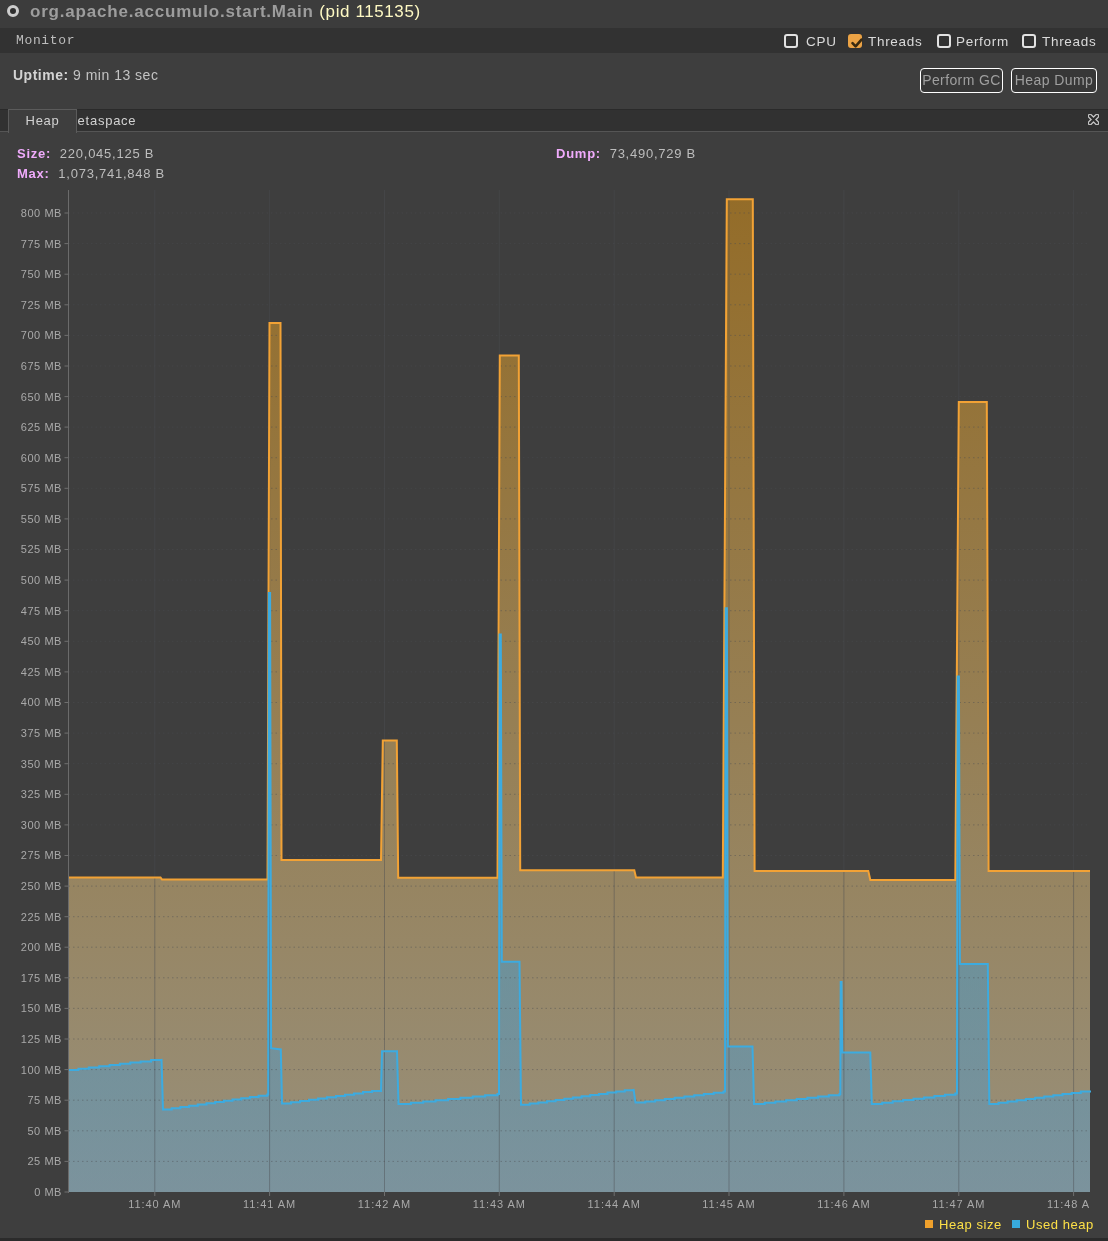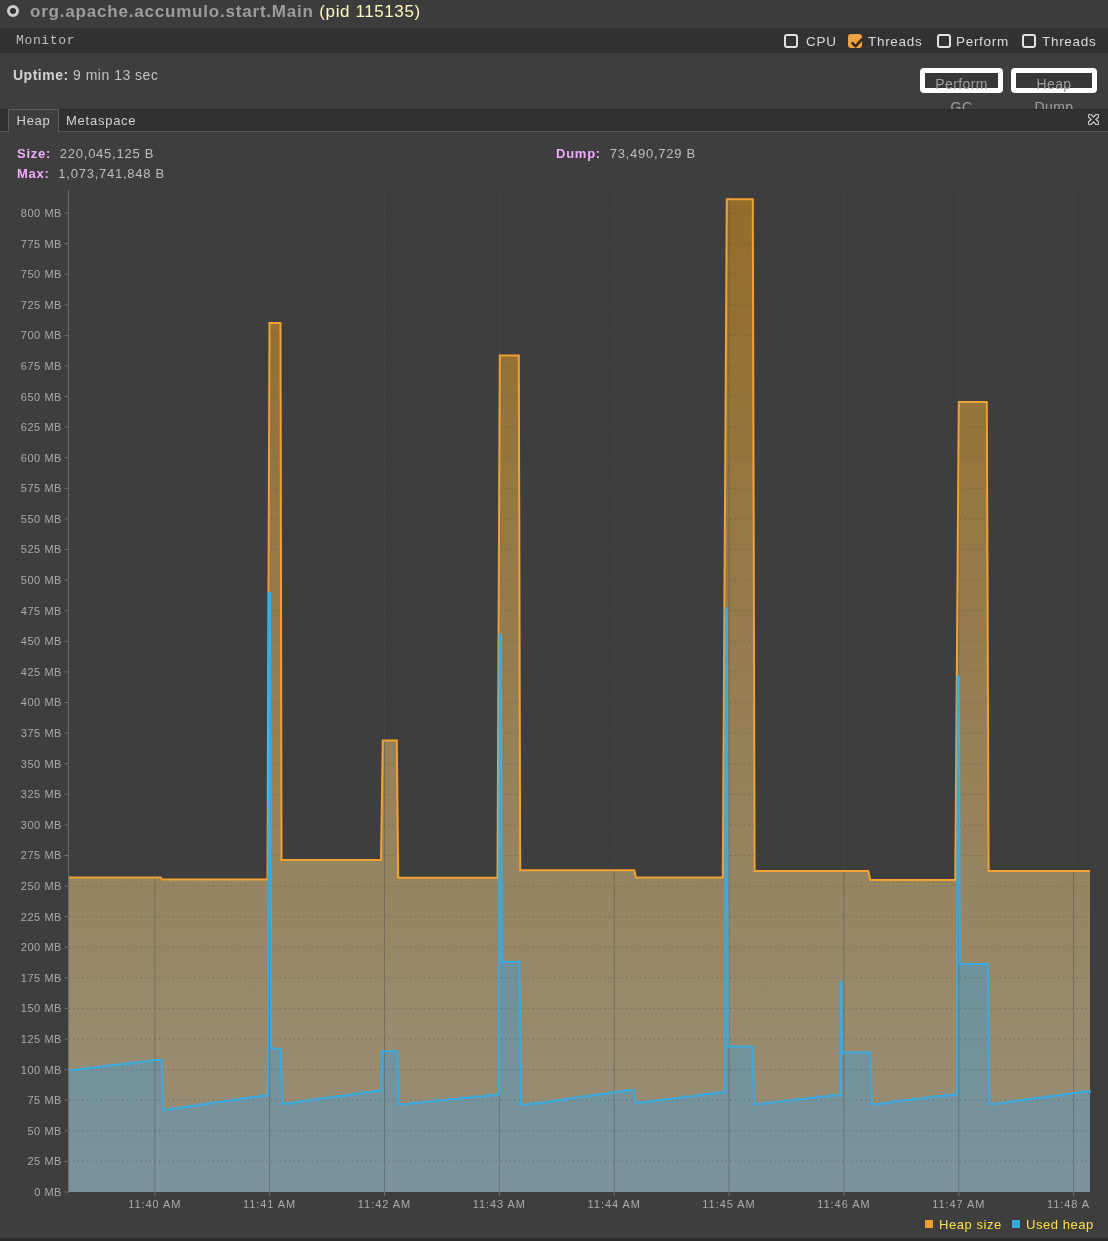--- a/index.html
+++ b/index.html
@@ -11,28 +11,28 @@
 #monbar { position:absolute; left:0; top:28px; width:1108px; height:25px; background:#323232;font-family:Liberation Mono, monospace; }
 #monbar .lbl { position:absolute; left:16px; top:5px; font-size:13px; color:#bdbdbd; letter-spacing:0.65px; }
 .cb { position:absolute; top:34px; width:14px; height:14px; border:2px solid #e2e2e2;
   border-radius:3px; background:#323232; }
 .cbl { position:absolute; top:34px; font-size:13.5px; color:#dadada; letter-spacing:0.7px; }
 #cbmem { background:#eca345; border-color:#eca345; }
 #cbmem svg { position:absolute; left:-1px; top:-1px; }
 #uptrow { position:absolute; left:0; top:53px; width:1108px; height:56px; background:#3e3e3e; }
 #uptime { position:absolute; left:13px; top:67px; font-size:14px; color:#c3c3c3; letter-spacing:0.5px; }
 #uptime b { color:#d4d4d4; }
-.btn { position:absolute; top:68px; height:25px; background:#373737; border:5px solid #ffffff;
+.btn { position:absolute; top:68px; height:25px; background:#373737; border:1px solid #ffffff;
   border-radius:4px; font-size:14px; color:#9f9f9f; text-align:center; line-height:23px; letter-spacing:0.4px; }
 #btngc { left:920px; width:83px; }
 #btnhd { left:1011px; width:86px; }
 #tabstrip { position:absolute; left:0; top:109px; width:1108px; height:23px; background:#313131;
   border-top:1px solid #2a2a2a; }
 #tabline { position:absolute; left:0; top:131px; width:1108px; height:1px; background:#555555; }
-#tabheap { position:absolute; left:8px; top:109px; width:51px; height:24px; letter-spacing:0.7px; background:#3e3e3e;
+#tabheap { position:absolute; left:8px; top:109px; width:69px; height:24px; letter-spacing:0.7px; background:#3e3e3e;
   border:1px solid #5b5b5b; border-bottom:none; font-size:13px; color:#d2d2d2; text-align:center;
   line-height:22px; z-index:3; }
 #tabmeta { position:absolute; left:66px; top:113px; font-size:13px; color:#d2d2d2; z-index:2; letter-spacing:0.75px; }
 #pinx { position:absolute; left:1088px; top:114px; z-index:2; }
 #inforow b { color:#f0abfc; }
 #inforow span { color:#bdbdbd; }
 #inforow div { position:absolute; font-size:13px; letter-spacing:0.75px; }
 #botstrip { position:absolute; left:0; top:1238px; width:1108px; height:3px; background:#2b2b2b; }
 #legend { position:absolute; top:1217px; left:0; width:1108px; height:16px; font-size:13px; color:#fde047; letter-spacing:0.55px; }
 .lsq { position:absolute; top:3px; width:8px; height:8px; }

